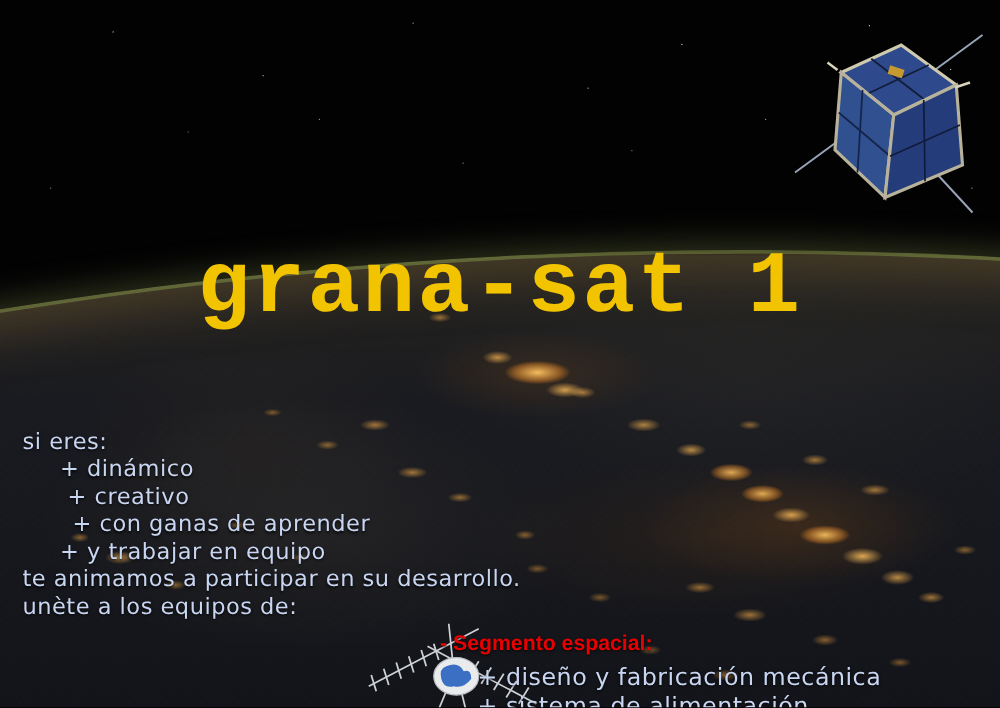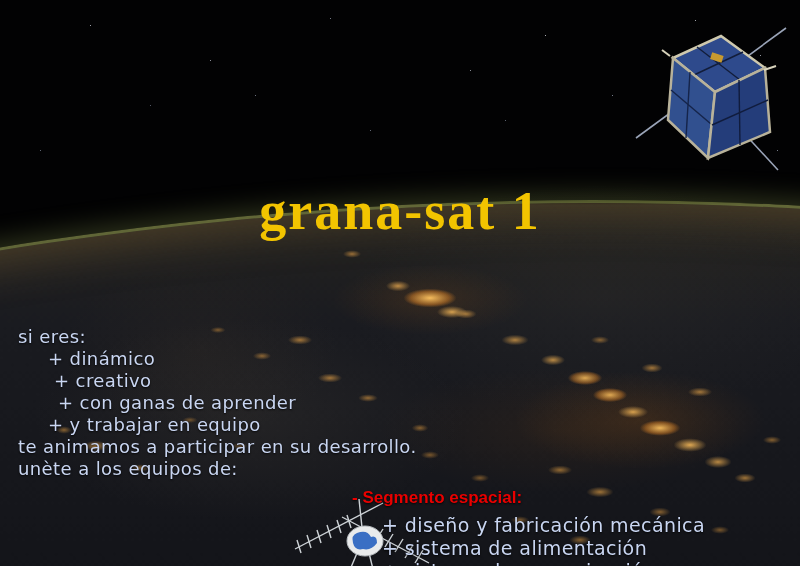--- a/index.html
+++ b/index.html
@@ -59,22 +59,22 @@
       radial-gradient(ellipse 12px 5px at 430px 455px,rgba(238,162,62,.45),transparent 75%),
       radial-gradient(ellipse 12px 5px at 480px 478px,rgba(238,162,62,.45),transparent 75%),
       radial-gradient(ellipse 180px 70px at 640px 420px,rgba(200,110,20,.16),transparent 70%),
       radial-gradient(ellipse 140px 50px at 430px 300px,rgba(200,110,20,.14),transparent 70%),
       radial-gradient(ellipse 260px 90px at 560px 430px,rgba(160,90,20,.10),transparent 70%),
       radial-gradient(ellipse 200px 120px at 200px 350px,rgba(120,90,50,.08),transparent 70%),
       radial-gradient(ellipse 300px 140px at 250px 420px,rgba(72,67,60,.25),transparent 72%),
       radial-gradient(ellipse 350px 160px at 600px 300px,rgba(60,58,52,.22),transparent 72%);
   }
   
-  .title{position:absolute;left:0;right:0;top:4px;text-align:center;
-    font-family:Liberation Serif, serif;font-weight:bold;font-size:54px;letter-spacing:2px;
+  .title{position:absolute;left:0;right:0;top:16px;text-align:center;
+    font-family:Liberation Mono, monospace;font-weight:bold;font-size:70px;letter-spacing:2px;
     color:var(--title-color,#f2c400);}
   .techy{font-family:"DejaVu Sans",sans-serif;color:var(--list-text,#c9d6f2);
     letter-spacing:.4px;text-shadow:0 1px 2px rgba(0,0,0,.8);}
   .intro{position:absolute;left:18px;top:88px;font-size:18px;line-height:22px;}
   .intro .li{margin-left:30px;}
   .intro .li:nth-of-type(3){margin-left:36px;}
   .intro .li:nth-of-type(4){margin-left:40px;}
   .red-heading{font-family:"Liberation Sans",sans-serif;font-weight:bold;font-size:17px;
     color:var(--heading-red,#e60000);text-shadow:0 1px 2px rgba(0,0,0,.8);}
   .space-seg{position:absolute;left:352px;top:96px;}

